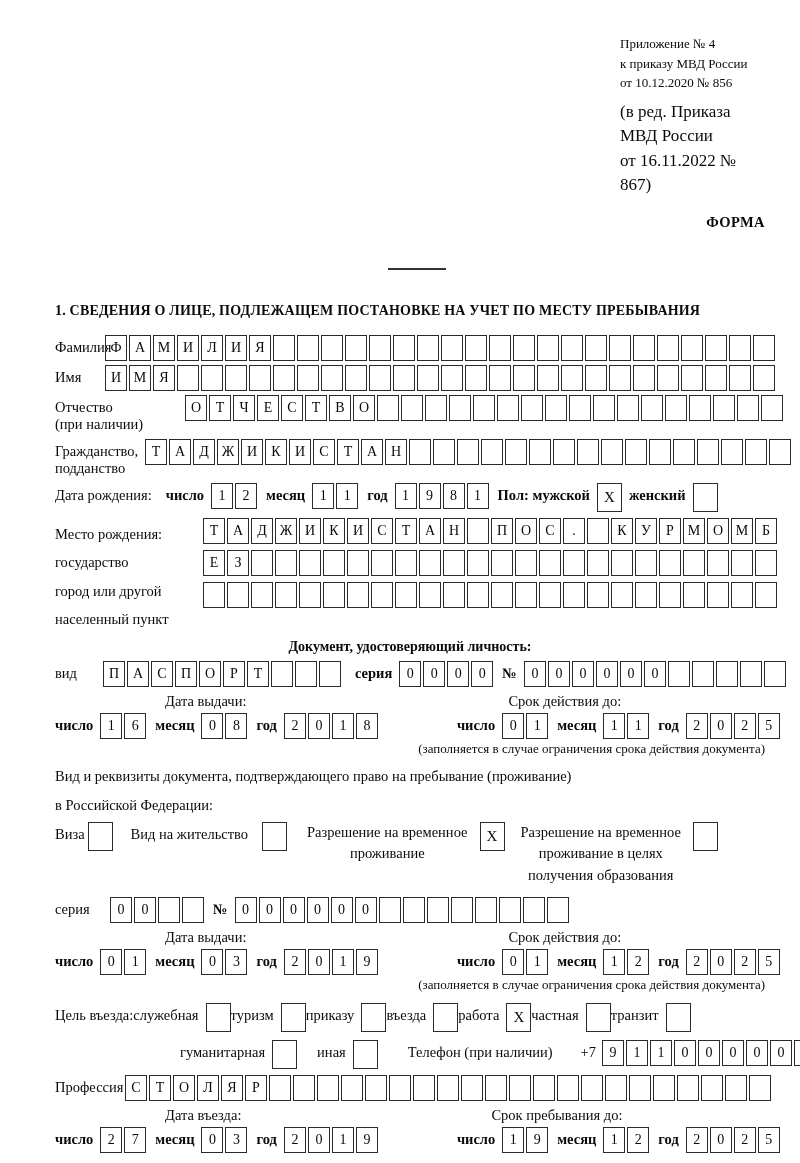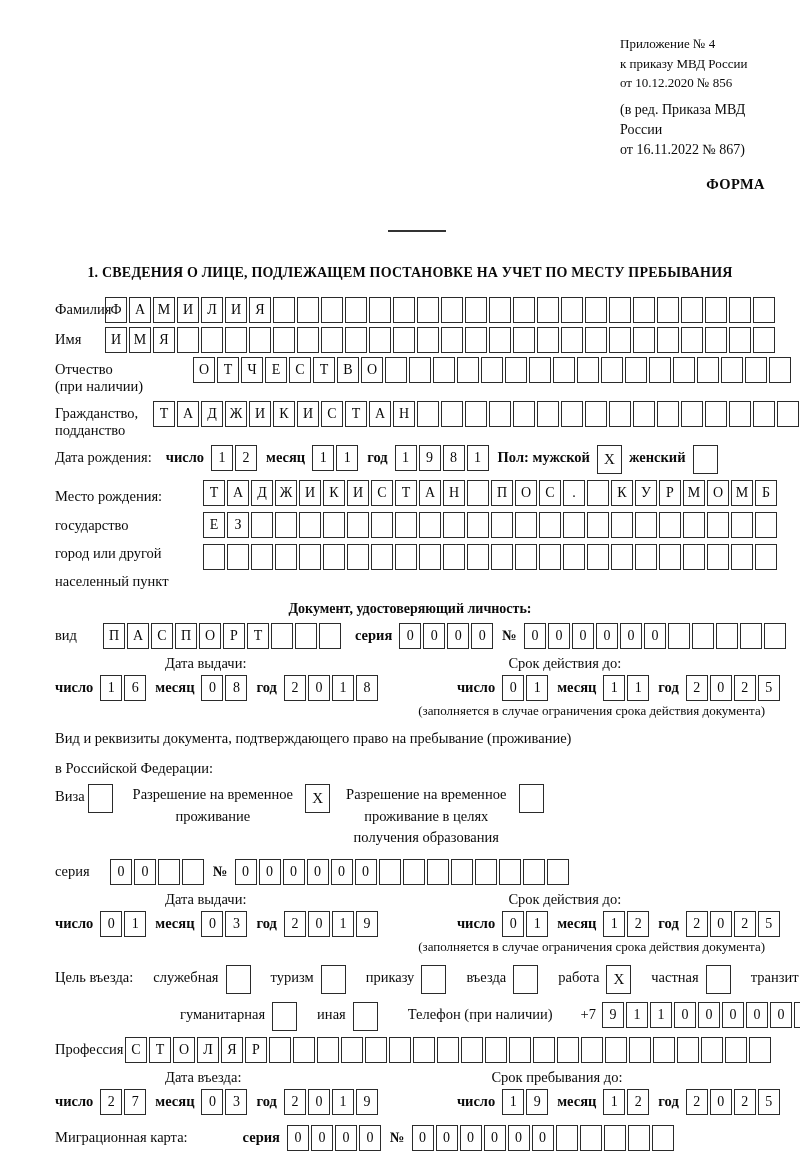--- a/index.html
+++ b/index.html
@@ -1,50 +1,50 @@
 <!DOCTYPE html>
 <html><head>
 <meta charset="utf-8">
 <style>
   html,body{margin:0;padding:0;background:#fff;}
   .page{width:800px;min-height:1163px;box-sizing:border-box;padding:34px 35px 20px 55px;
         font-family:"Liberation Serif",serif;color:#0a0a0a;font-size:14.5px;}
   
   .appendix{margin-left:565px;font-size:13px;line-height:1.5;}
-  .amend{margin-top:7px;font-size:14px;line-height:1.45;}
+  .amend{margin-top:7px;font-size:17px;line-height:1.45;}
   .forma{text-align:right;font-weight:bold;font-size:14.5px;margin-top:16px;letter-spacing:.4px;}
   .title{text-align:center;font-weight:bold;font-size:15.5px;margin-top:22px;line-height:1.55;}
   .blank-line{display:inline-block;width:58px;border-bottom:2px solid #333;margin-left:14px;vertical-align:baseline;}
-  .section-title{text-align:center;font-weight:bold;font-size:14px;margin-top:26px;margin-bottom:16px;letter-spacing:.2px;}
+  .section-title{text-align:left;font-weight:bold;font-size:14px;margin-top:26px;margin-bottom:16px;letter-spacing:.2px;}
   
   .cells{display:inline-flex;flex-wrap:nowrap;}
   .cell{box-sizing:border-box;flex:0 0 auto;width:22px;height:26px;border:1.6px solid #2b2b2b;
         margin-right:2px;display:inline-flex;align-items:center;justify-content:center;font-size:14px;}
   .cbox{box-sizing:border-box;width:25px;height:29px;border:1.6px solid #2b2b2b;display:inline-flex;
         align-items:center;justify-content:center;font-size:15px;flex:0 0 auto;}
   
   .frow{display:flex;align-items:flex-start;margin-bottom:4px;}
   .lbl{padding-top:4px;flex:0 0 auto;}
   .w50{width:50px;} .w130{width:130px;} .w90{width:90px;} .w148{width:148px;} .w70{width:70px;}
-  .sub{margin-top:2px;margin-bottom:6px;gap:8px;}
+  .sub{margin-top:2px;margin-bottom:6px;}
   .inline-lbl{padding-top:4px;margin:0 7px;flex:0 0 auto;font-weight:bold;}
   .stackrows .cells{margin-bottom:6px;}
   .doc-head{text-align:center;font-weight:bold;font-size:14px;margin:6px 0 6px 0;}
   .dates-header{display:flex;font-size:14.5px;margin-top:6px;}
   .dh1{margin-left:110px;} .dh2{margin-left:262px;}
   .dates-row{display:flex;align-items:flex-start;margin-top:3px;}
   .dgap{width:70px;flex:0 0 auto;}
   .note{font-size:13px;text-align:right;margin-top:2px;margin-bottom:8px;}
   .plain{margin-top:6px;line-height:1.6;}
   .permits{display:flex;align-items:flex-start;margin-top:4px;}
   .permit-item{display:flex;align-items:flex-start;}
   .permit-text{text-align:center;line-height:1.5;}
   .purpose{display:flex;align-items:flex-start;margin-top:10px;}
   .purpose .cbox{margin-left:7px;}
-  .purpose .opt{margin-left:20px;display:flex;align-items:flex-start;}
+  .purpose .opt{margin-left:0;display:flex;align-items:flex-start;}
   .purpose .opt:first-of-type{margin-left:6px;}
   .mt6{margin-top:6px;} .mt10{margin-top:10px;}
 </style>
 </head>
 <body>
 
 <div class="page">
 
   <div class="appendix">
     <div>Приложение № 4</div>
@@ -401,20 +401,24 @@
   <div class="note">(заполняется в случае ограничения срока действия документа)</div>
 
   <div class="plain">Вид и реквизиты документа, подтверждающего право на пребывание (проживание)</div>
   <div class="plain">в Российской Федерации:</div>
 
   <div class="permits">
     <span class="permit-item">
       <span class="lbl">Виза</span>
       <span class="cbox" style="margin-left:3px"></span>
     </span>
+    <span class="permit-item" style="margin-left:18px">
+      <span class="lbl">Вид на жительство</span>
+      <span class="cbox" style="margin-left:14px"></span>
+    </span>
     <span class="permit-item" style="margin-left:20px">
       <span class="permit-text">
         <span>Разрешение на временное</span><br>
         <span>проживание</span>
       </span>
       <span class="cbox" style="margin-left:12px">X</span>
     </span>
     <span class="permit-item" style="margin-left:16px">
       <span class="permit-text">
         <span>Разрешение на временное</span><br>

